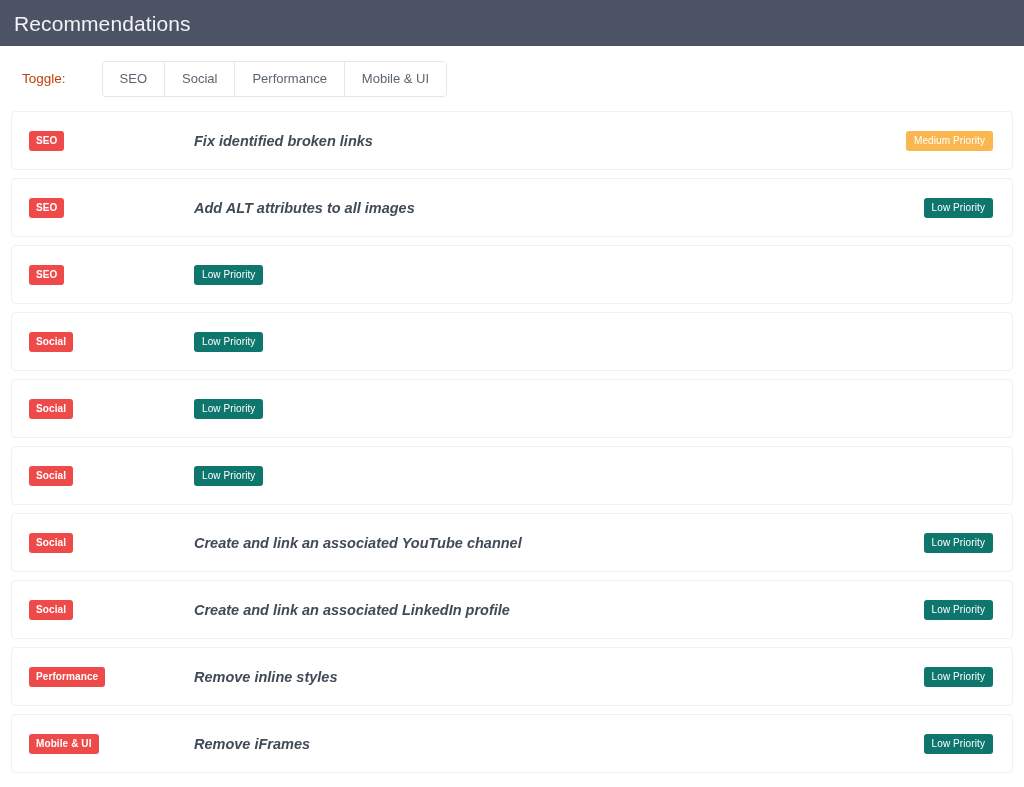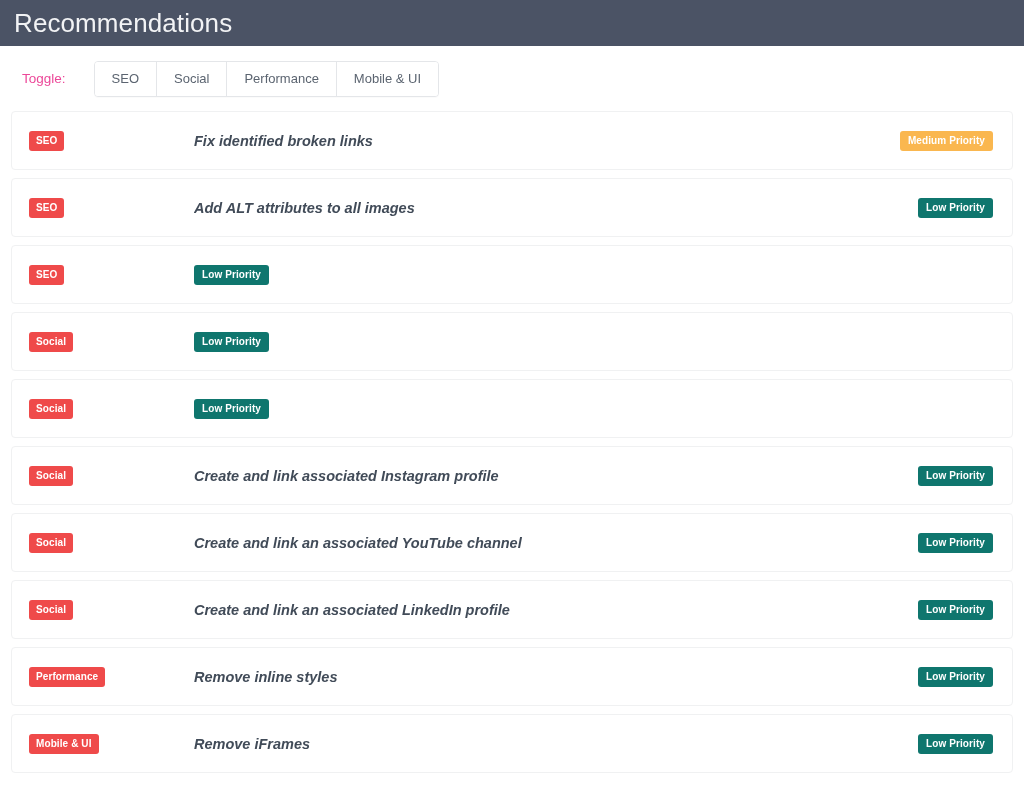--- a/index.html
+++ b/index.html
@@ -19,39 +19,39 @@
   .page-header {
     height: 46px;
     background: #4b5365;
     display: flex;
     align-items: center;
     padding: 0 0 0 14px;
     box-sizing: border-box;
   }
   .page-header-title {
     color: #f2f3f5;
-    font-size: 26px;
+    font-size: 21px;
     font-weight: 400;
     letter-spacing: 0.1px;
     line-height: 1;
   }
 
   
   .toolbar {
     height: 65px;
     background: #ffffff;
     display: flex;
     align-items: center;
     padding-left: 22px;
     box-sizing: border-box;
   }
   .toolbar-label {
     font-size: 13.5px;
-    color: #ec4899;
-    margin-right: 28px;
+    color: #c2410c;
+    margin-right: 36px;
     white-space: nowrap;
   }
   .toggle-group {
     display: flex;
     border: 1px solid #e4e6e9;
     border-radius: 4px;
     overflow: hidden;
     background: #ffffff;
     box-shadow: 0 1px 1px rgba(0,0,0,0.02);
   }
@@ -125,21 +125,21 @@
     flex: 0 0 auto;
     padding-right: 19px;
     display: flex;
     justify-content: flex-end;
     align-items: center;
   }
   .prio-badge {
     display: inline-block;
     color: #ffffff;
     font-size: 10px;
-    font-weight: bold;
+    font-weight: normal;
     line-height: 1;
     padding: 5px 8px 5px 8px;
     border-radius: 3px;
     white-space: nowrap;
     letter-spacing: 0.1px;
   }
   .prio-low    { background: #0f766e; }
   .prio-medium { background: #fab74f; }
 </style>
 </head>
@@ -203,23 +203,20 @@
         <span class="cat-badge">Social</span>
       </div>
       <div class="rec-prio-cell">
         <span class="prio-badge prio-low">Low Priority</span>
       </div>
     </div>
     <div class="rec-row">
       <div class="rec-cat-cell">
         <span class="cat-badge">Social</span>
       </div>
-      <div class="rec-title-cell">
-        <div class="rec-title">Create and link associated Instagram profile</div>
-      </div>
       <div class="rec-prio-cell">
         <span class="prio-badge prio-low">Low Priority</span>
       </div>
     </div>
     <div class="rec-row">
       <div class="rec-cat-cell">
         <span class="cat-badge">Social</span>
       </div>
       <div class="rec-title-cell">
         <div class="rec-title">Create and link an associated YouTube channel</div>

